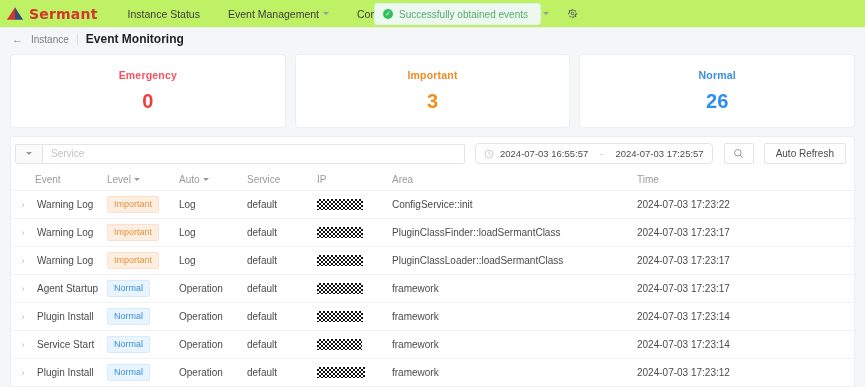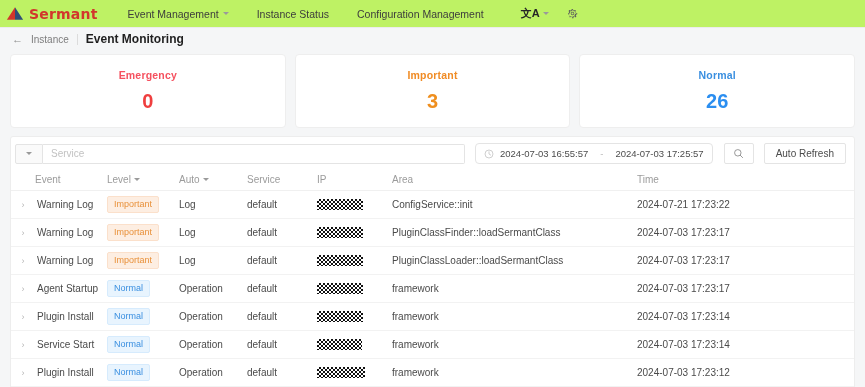--- a/index.html
+++ b/index.html
@@ -147,44 +147,48 @@
   <div class="brand">
     <svg class="brand-mark" viewBox="0 0 20 16">
       <polygon points="10,1 19,15 10,15" fill="#2f4e78"></polygon>
       <polygon points="10,1 1,15 10,15" fill="#d2362c"></polygon>
     </svg>
     <span class="brand-text">Sermant</span>
   </div>
 
   <div class="nav">
     <div class="nav-item">
+      <span>Instance Status</span>
+    </div>
+    <div class="nav-item">
       <span>Event Management</span>
       <i class="caret"></i>
-    </div>
-    <div class="nav-item">
-      <span>Instance Status</span>
     </div>
     <div class="nav-item">
       <span>Configuration Management</span>
     </div>
   </div>
 
   <div class="nav-icons">
     <div class="icon-btn">
       <span class="lang-glyph">文A</span>
       <i class="caret"></i>
     </div>
     <div class="icon-btn">
       <svg class="gear" viewBox="0 0 16 16">
         <path fill="#5c5c5c" d="M8 5.4A2.6 2.6 0 1 0 8 10.6 2.6 2.6 0 0 0 8 5.4zm0 4.1A1.5 1.5 0 1 1 8 6.5a1.5 1.5 0 0 1 0 3z"></path>
         <path fill="#5c5c5c" d="M14 7.1l-1.3-.2a4.9 4.9 0 0 0-.5-1.2l.8-1a.5.5 0 0 0 0-.7l-1-1a.5.5 0 0 0-.7 0l-1 .8a4.9 4.9 0 0 0-1.2-.5L8.9 2a.5.5 0 0 0-.5-.4H7.1a.5.5 0 0 0-.5.4l-.2 1.3a4.9 4.9 0 0 0-1.2.5l-1-.8a.5.5 0 0 0-.7 0l-1 1a.5.5 0 0 0 0 .7l.8 1a4.9 4.9 0 0 0-.5 1.2L2 7.1a.5.5 0 0 0-.4.5v1.3a.5.5 0 0 0 .4.5l1.3.2c.1.4.3.8.5 1.2l-.8 1a.5.5 0 0 0 0 .7l1 1a.5.5 0 0 0 .7 0l1-.8c.4.2.8.4 1.2.5l.2 1.3a.5.5 0 0 0 .5.4h1.3a.5.5 0 0 0 .5-.4l.2-1.3c.4-.1.8-.3 1.2-.5l1 .8a.5.5 0 0 0 .7 0l1-1a.5.5 0 0 0 0-.7l-.8-1c.2-.4.4-.8.5-1.2l1.3-.2a.5.5 0 0 0 .4-.5V7.6a.5.5 0 0 0-.4-.5zm-1 1.5l-1.1.2a.5.5 0 0 0-.4.4 3.9 3.9 0 0 1-.6 1.5.5.5 0 0 0 0 .6l.7.9-.4.4-.9-.7a.5.5 0 0 0-.6 0 3.9 3.9 0 0 1-1.5.6.5.5 0 0 0-.4.4l-.2 1.1h-.5l-.2-1.1a.5.5 0 0 0-.4-.4 3.9 3.9 0 0 1-1.5-.6.5.5 0 0 0-.6 0l-.9.7-.4-.4.7-.9a.5.5 0 0 0 0-.6 3.9 3.9 0 0 1-.6-1.5.5.5 0 0 0-.4-.4L2.6 8.6v-.5l1.1-.2a.5.5 0 0 0 .4-.4 3.9 3.9 0 0 1 .6-1.5.5.5 0 0 0 0-.6l-.7-.9.4-.4.9.7a.5.5 0 0 0 .6 0 3.9 3.9 0 0 1 1.5-.6.5.5 0 0 0 .4-.4l.2-1.1h.5l.2 1.1a.5.5 0 0 0 .4.4c.5.1 1 .3 1.5.6a.5.5 0 0 0 .6 0l.9-.7.4.4-.7.9a.5.5 0 0 0 0 .6c.3.5.5 1 .6 1.5a.5.5 0 0 0 .4.4l1.1.2v.5z"></path>
       </svg>
     </div>
   </div>
 
+  <div class="toast">
+    <span class="toast-dot">✓</span>
+    <span class="toast-text">Successfully obtained events</span>
+  </div>
 </div>
 
 <div class="crumbbar">
   <span class="back-arrow">←</span>
   <span class="crumb-link">Instance</span>
   <span class="crumb-sep"></span>
   <span class="crumb-title">Event Monitoring</span>
 </div>
 
 <div class="cards">
@@ -287,21 +291,21 @@
     </thead>
     <tbody id="tbody">
         <tr>
           <td class="col-exp"><span class="exp-caret">›</span></td>
           <td class="cell-pad">Warning Log</td>
           <td><span class="badge badge-important">Important</span></td>
           <td>Log</td>
           <td>default</td>
           <td><span class="redact" style="width:46px"></span></td>
           <td>ConfigService::init</td>
-          <td>2024-07-21 17:23:22</td>
+          <td>2024-07-03 17:23:22</td>
         </tr>
         <tr>
           <td class="col-exp"><span class="exp-caret">›</span></td>
           <td class="cell-pad">Warning Log</td>
           <td><span class="badge badge-important">Important</span></td>
           <td>Log</td>
           <td>default</td>
           <td><span class="redact" style="width:46px"></span></td>
           <td>PluginClassFinder::loadSermantClass</td>
           <td>2024-07-03 17:23:17</td>

